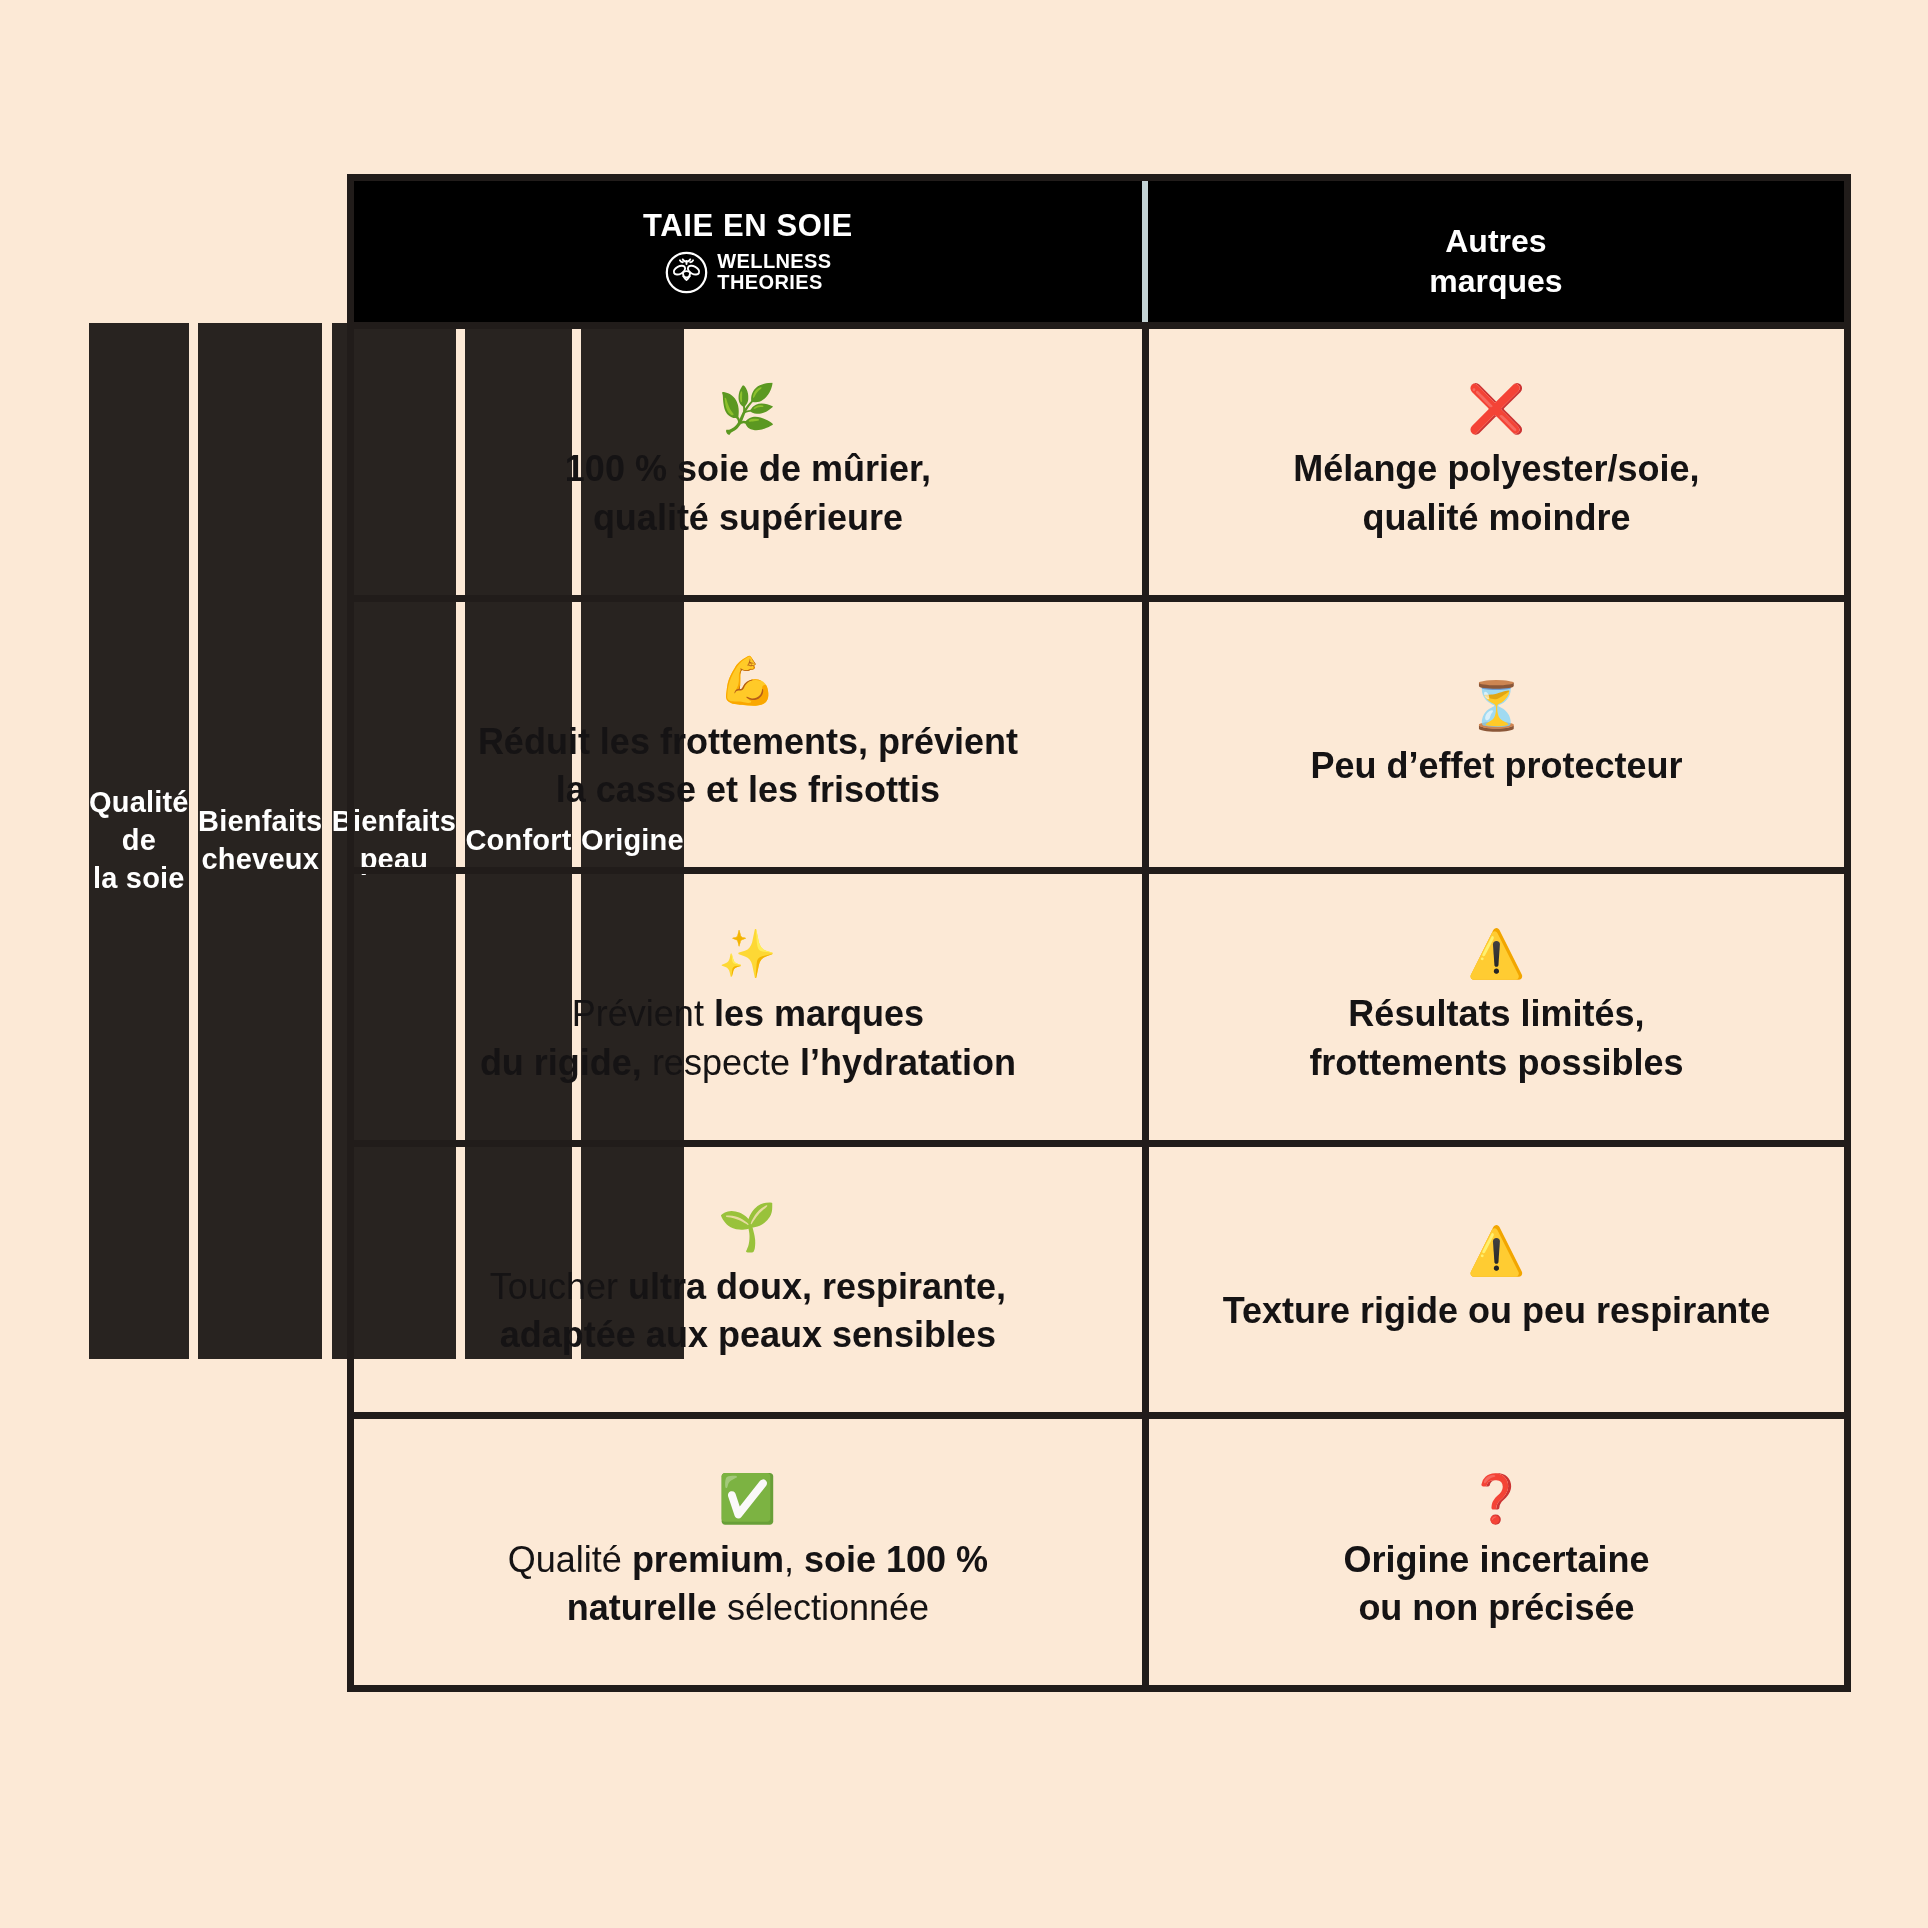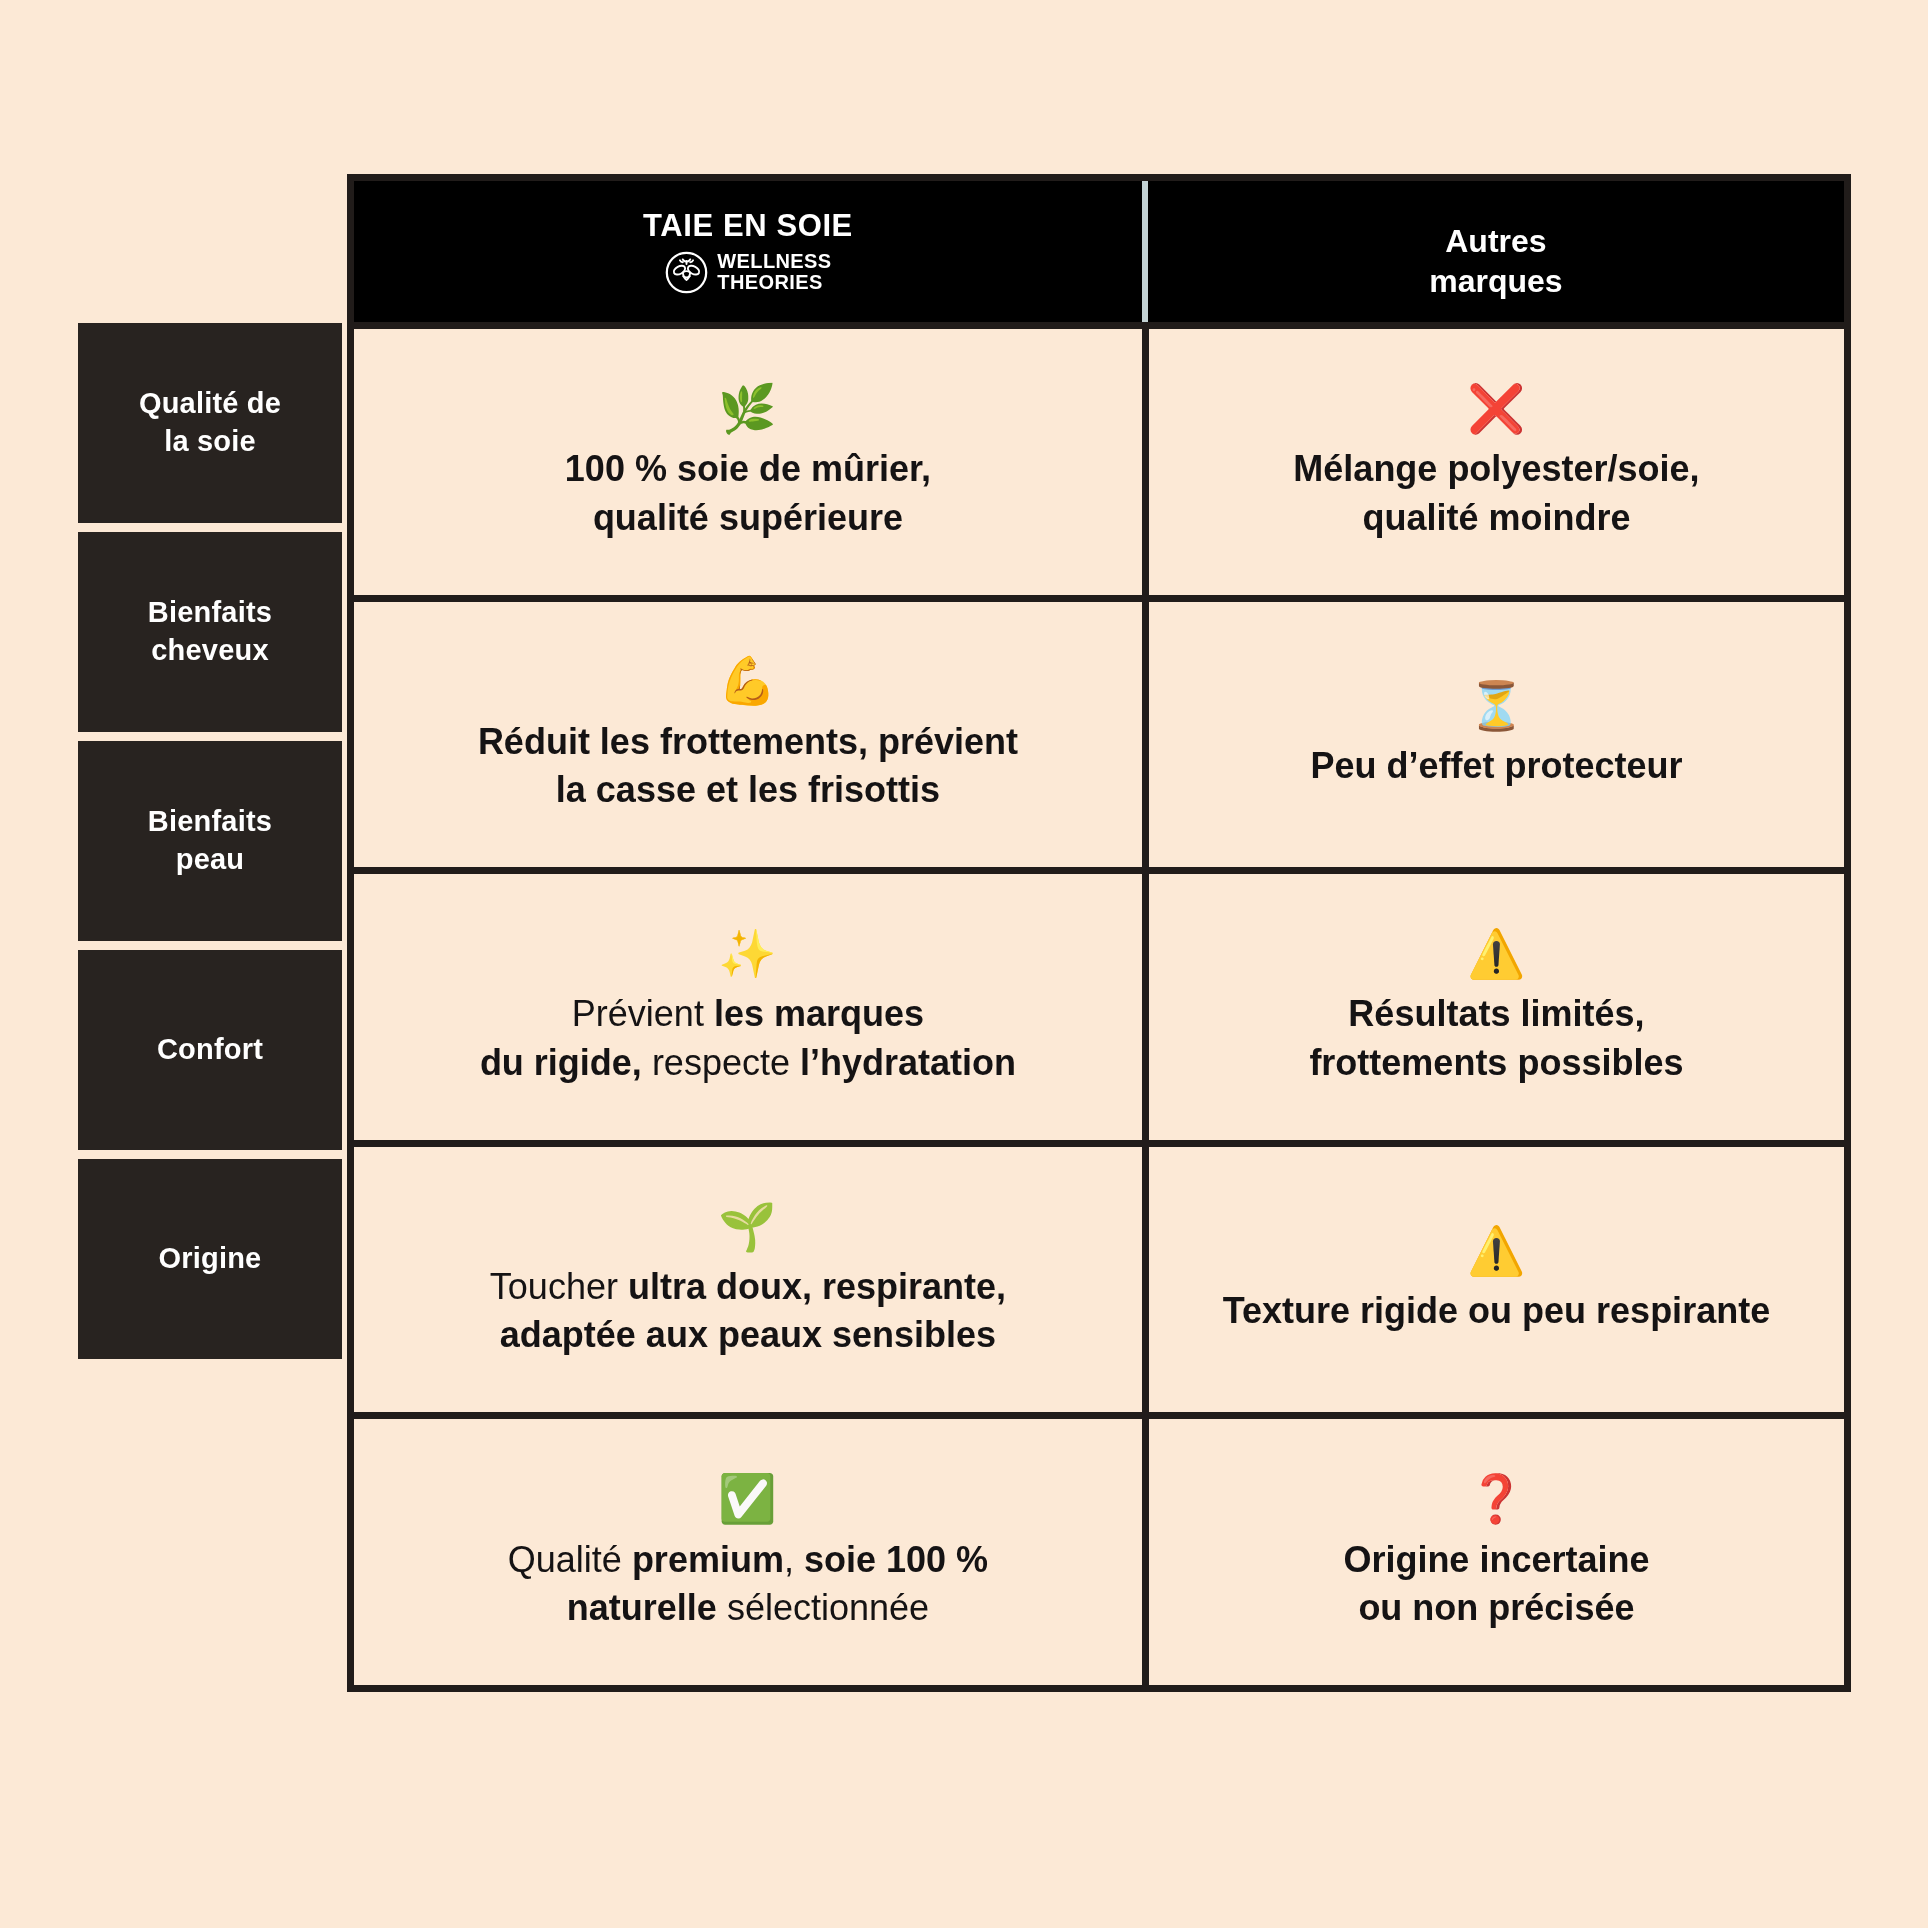--- a/index.html
+++ b/index.html
@@ -7,22 +7,22 @@
     width:1928px;height:1928px;
     background:#fce9d6;
     font-family:"Liberation Sans", sans-serif;
     position:relative;
     overflow:hidden;
   }
   .canvas{position:absolute;inset:0;}
 
   
   .labels{
-    position:absolute;left:78px;top:323px;width:264px;height:1036px;
-    display:flex;flex-direction:column;gap:9.4px;
+    position:absolute;left:89px;top:323px;width:264px;height:1036px;
+    display:flex;flex-direction:row;gap:9.4px;
   }
   .label-cell{
     flex:1;background:#282320;color:#ffffff;
     display:flex;align-items:center;justify-content:center;text-align:center;
     font-weight:700;line-height:1.3;white-space:pre-line;
     letter-spacing:0.2px;
   }
   .label-cell.sz-a{font-size:29px;}
   .label-cell.sz-b{font-size:29px;}
   .label-cell.sz-c{font-size:29px;}

